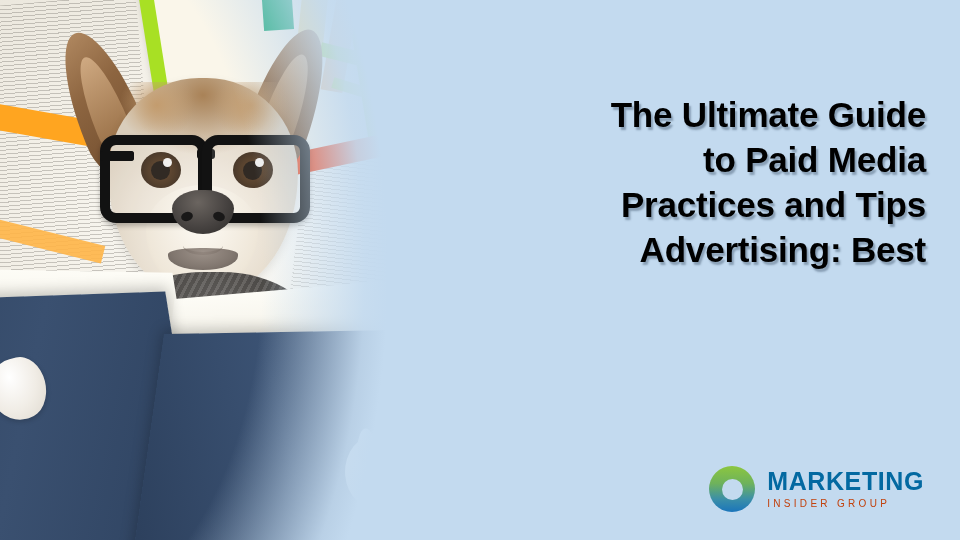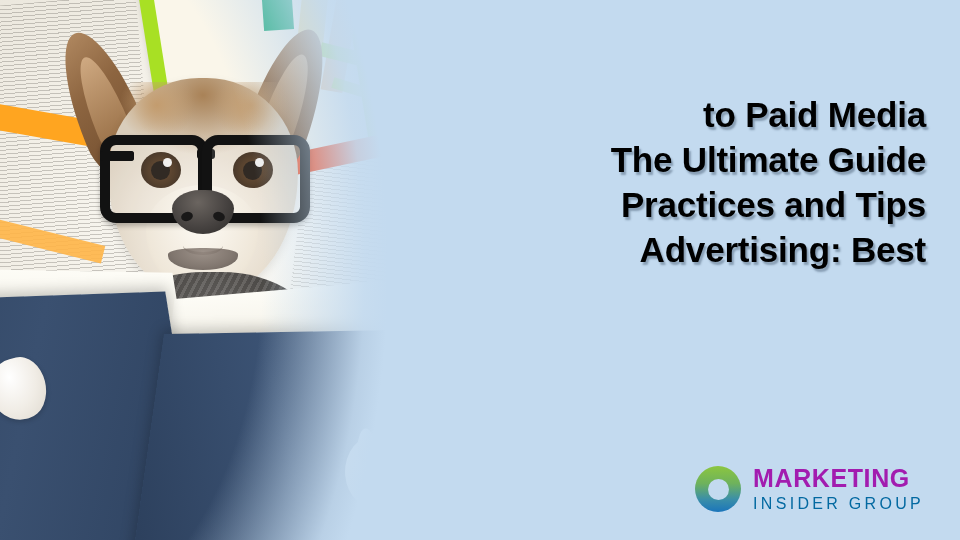--- a/index.html
+++ b/index.html
@@ -317,25 +317,25 @@
     background: linear-gradient(180deg, #8cc63f 0%, #6eb25c 38%, #3b8fa8 72%, #1b75bb 100%);
     display: flex; align-items: center; justify-content: center;
     flex: 0 0 auto;
   }
   .logo-hole {
     width: 21px; height: 21px; border-radius: 50%;
     background: #c3daef;
   }
   .logo-words { line-height: 1; }
   .logo-top {
-    font-size: 25px; font-weight: bold; color: #a21caf;
+    font-size: 25px; font-weight: bold; color: #0369a1;
     letter-spacing: 0.6px;
   }
   .logo-bottom {
-    font-size: 16px; color: #0369a1;
+    font-size: 10px; color: #c2410c;
     letter-spacing: 3.3px;
     margin-top: 5px;
   }
 </style>
 </head>
 <body>
 
 <div id="banner">
 
   <div class="photo">
@@ -418,22 +418,22 @@
       <div class="toe" style="left:6px;  top:2px;  transform:rotate(-16deg);"></div>
       <div class="toe" style="left:25px; top:-2px;"></div>
       <div class="toe" style="left:44px; top:3px;  transform:rotate(14deg);"></div>
     </div>
 
     <div class="fade-curve"></div>
     <div class="fade-edge"></div>
   </div>
 
   <div class="headline">
+    <div>The Ultimate Guide</div>
     <div>to Paid Media</div>
-    <div>The Ultimate Guide</div>
     <div>Practices and Tips</div>
     <div>Advertising: Best</div>
   </div>
 
   <div class="logo">
     <div class="logo-mark">
       <div class="logo-hole"></div>
     </div>
     <div class="logo-words">
       <div class="logo-top">MARKETING</div>

